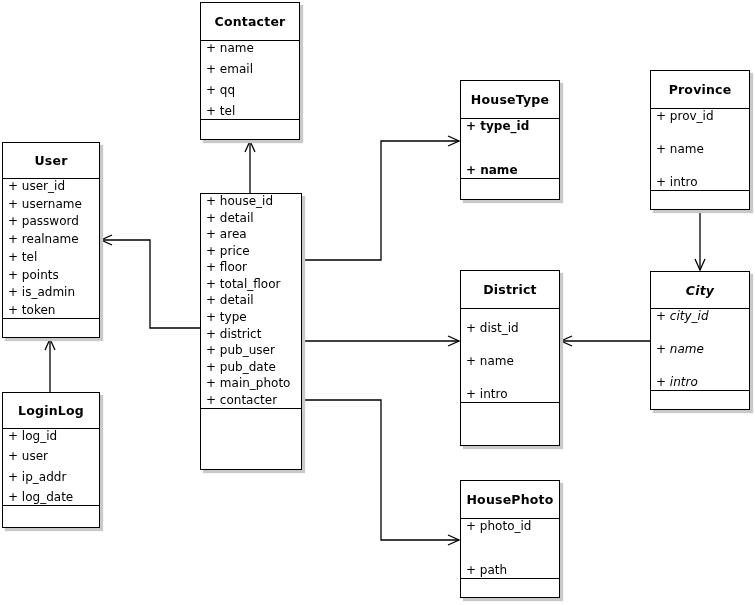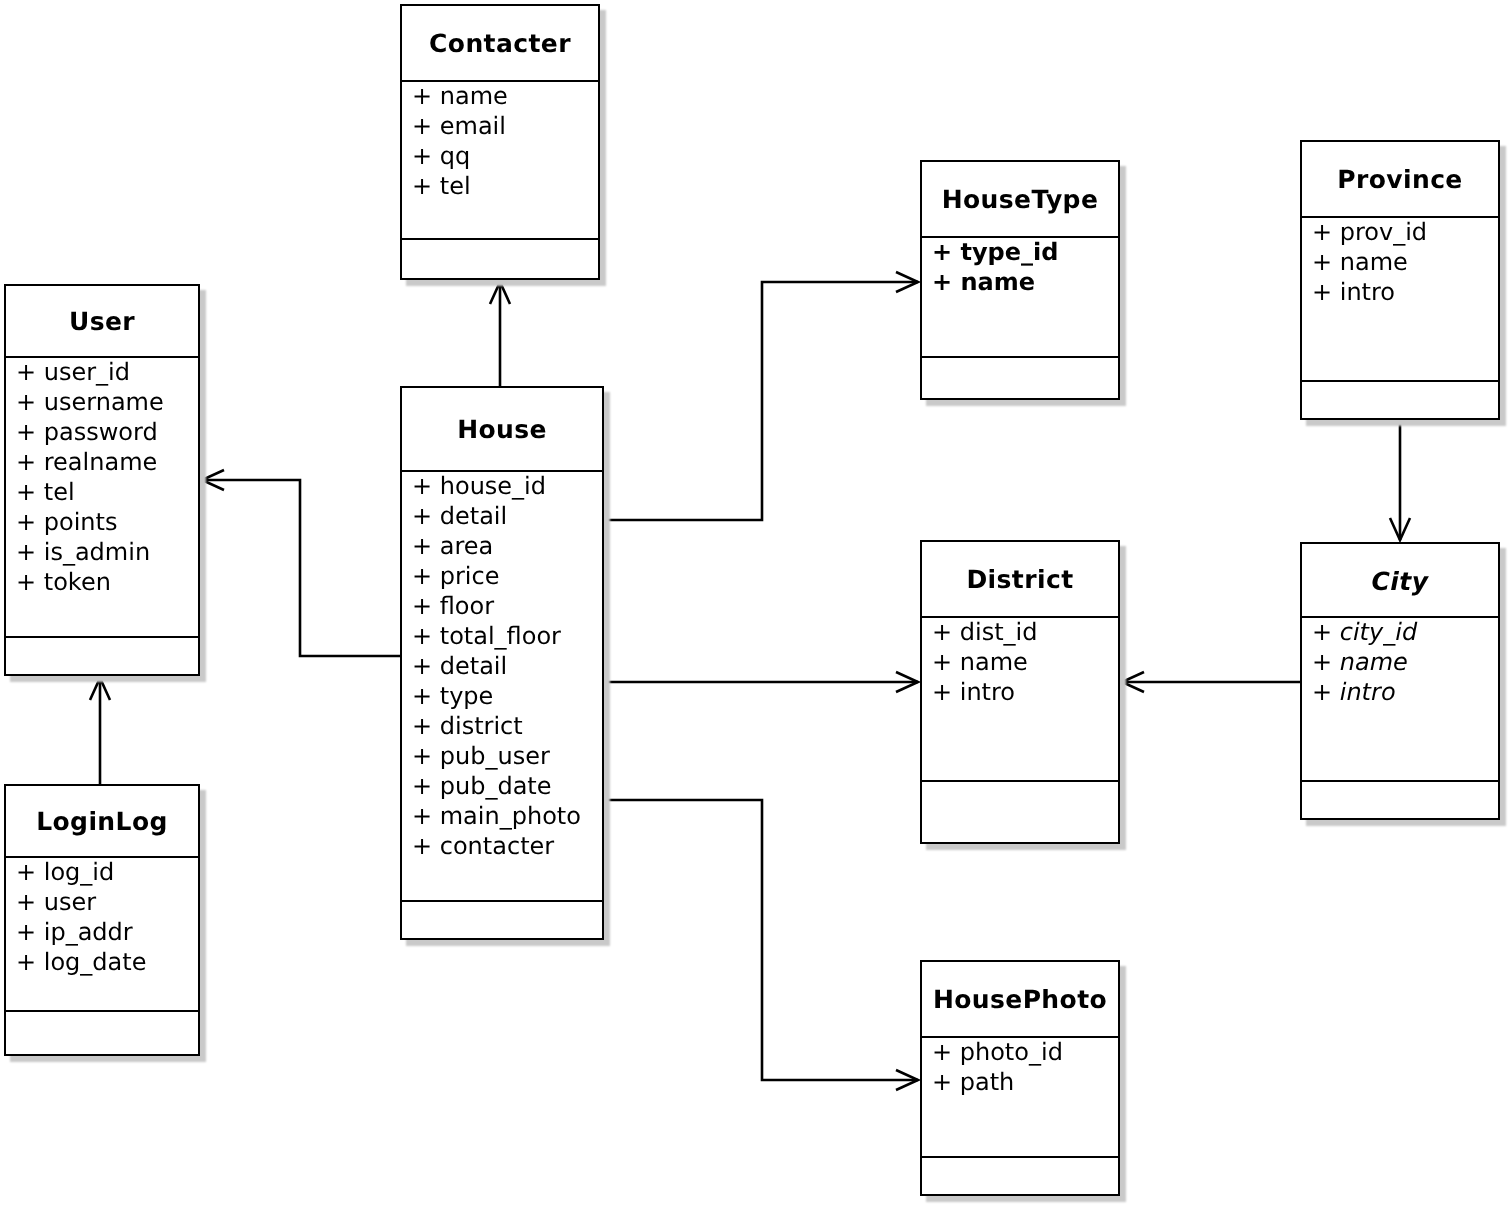--- a/index.html
+++ b/index.html
@@ -44,21 +44,21 @@
     font-weight: bold;
     font-size: 12.5px;
     letter-spacing: 0.2px;
     white-space: nowrap;
   }
   .c-attrs {
     box-sizing: border-box;
     border-bottom: 1.5px solid var(--border, #000000);
     display: flex;
     flex-direction: column;
-    justify-content: flex-start;
+    justify-content: space-between;
     padding-left: 5px;
     font-size: 12px;
   }
   .attr {
     height: 15px;
     line-height: 15px;
     white-space: nowrap;
   }
   .c-empty {
     flex: 1;
@@ -101,21 +101,20 @@
         <div class="attr">+ password</div>
         <div class="attr">+ realname</div>
         <div class="attr">+ tel</div>
         <div class="attr">+ points</div>
         <div class="attr">+ is_admin</div>
         <div class="attr">+ token</div>
       </div>
       <div class="c-empty"></div>
     </div>
     <div class="entity" style="left: 200px; top: 193px; width: 102px; height: 277px;">
-      <div class="c-title" style="height: 42px;">House</div>
       <div class="c-attrs" style="height: 215px;">
         <div class="attr">+ house_id</div>
         <div class="attr">+ detail</div>
         <div class="attr">+ area</div>
         <div class="attr">+ price</div>
         <div class="attr">+ floor</div>
         <div class="attr">+ total_floor</div>
         <div class="attr">+ detail</div>
         <div class="attr">+ type</div>
         <div class="attr">+ district</div>
@@ -136,21 +135,21 @@
     </div>
     <div class="entity" style="left: 650px; top: 70px; width: 100px; height: 140px;">
       <div class="c-title" style="height: 38px;">Province</div>
       <div class="c-attrs" style="height: 82px;">
         <div class="attr">+ prov_id</div>
         <div class="attr">+ name</div>
         <div class="attr">+ intro</div>
       </div>
       <div class="c-empty"></div>
     </div>
-    <div class="entity" style="left: 460px; top: 270px; width: 100px; height: 152px;">
+    <div class="entity" style="left: 460px; top: 270px; width: 100px; height: 176px; gap: 12px;">
       <div class="c-title" style="height: 38px;">District</div>
       <div class="c-attrs" style="height: 82px;">
         <div class="attr">+ dist_id</div>
         <div class="attr">+ name</div>
         <div class="attr">+ intro</div>
       </div>
       <div class="c-empty"></div>
     </div>
     <div class="entity" style="left: 650px; top: 271px; width: 100px; height: 139px; font-style: italic;">
       <div class="c-title" style="height: 37px;">City</div>

